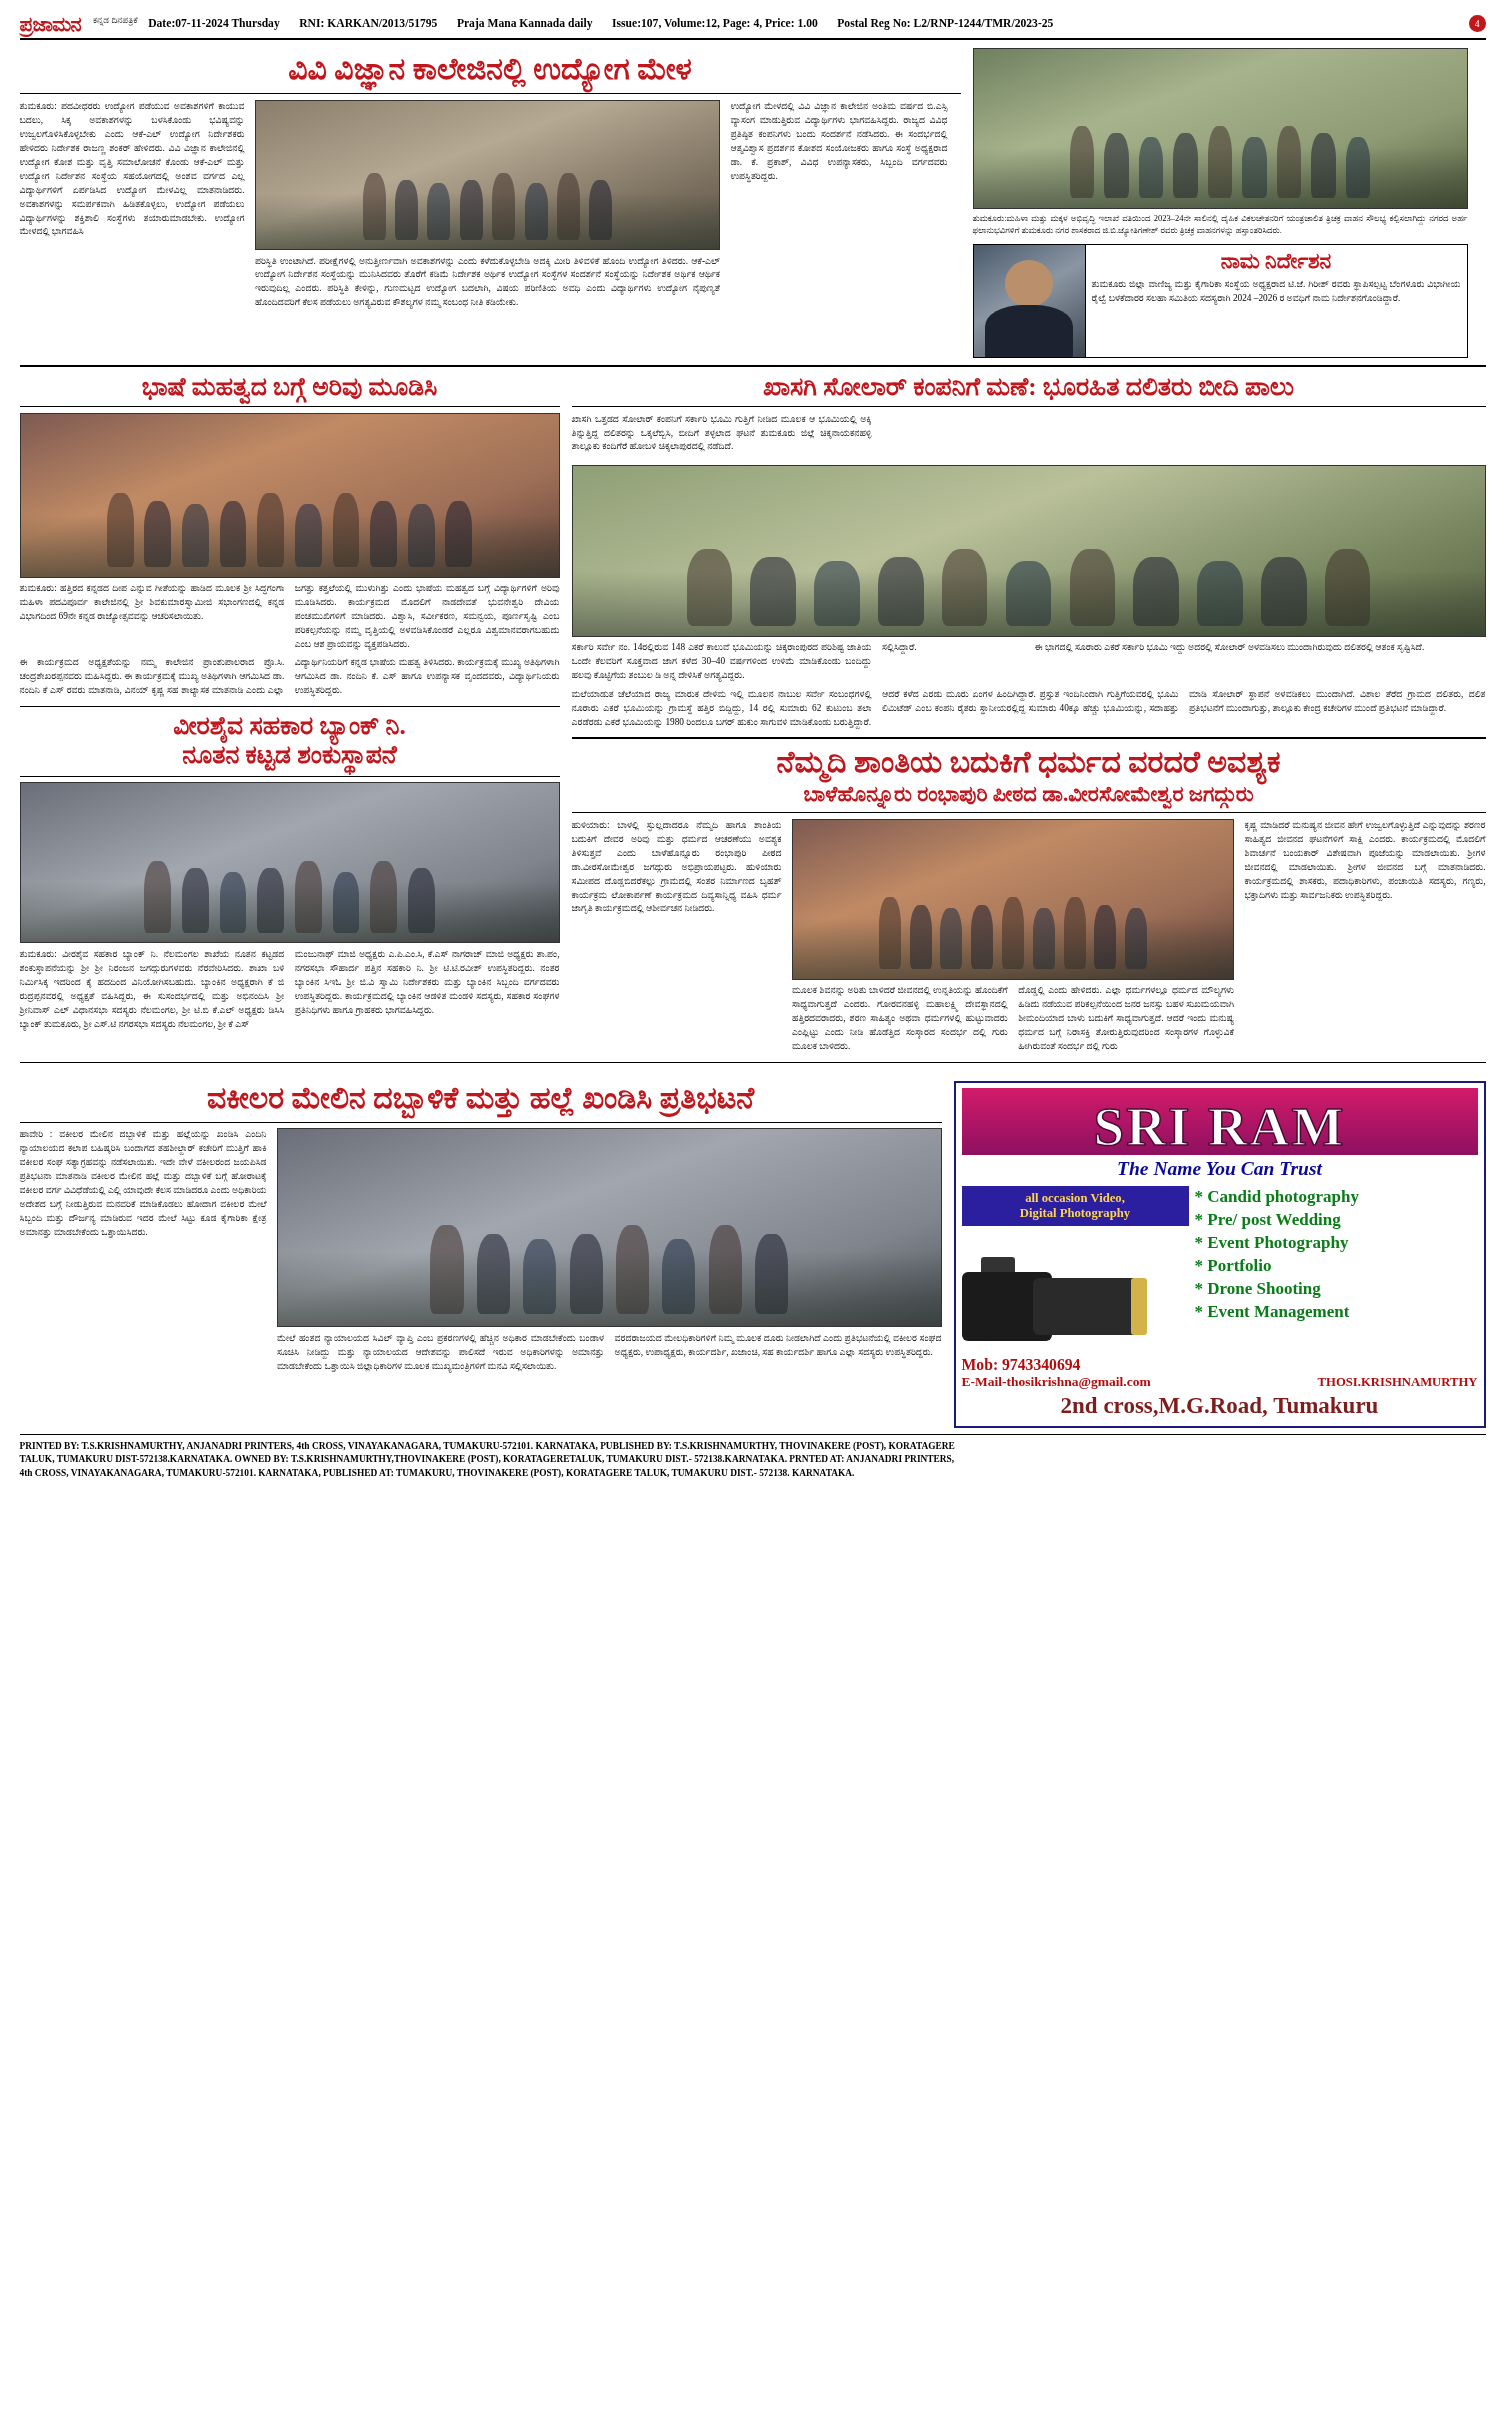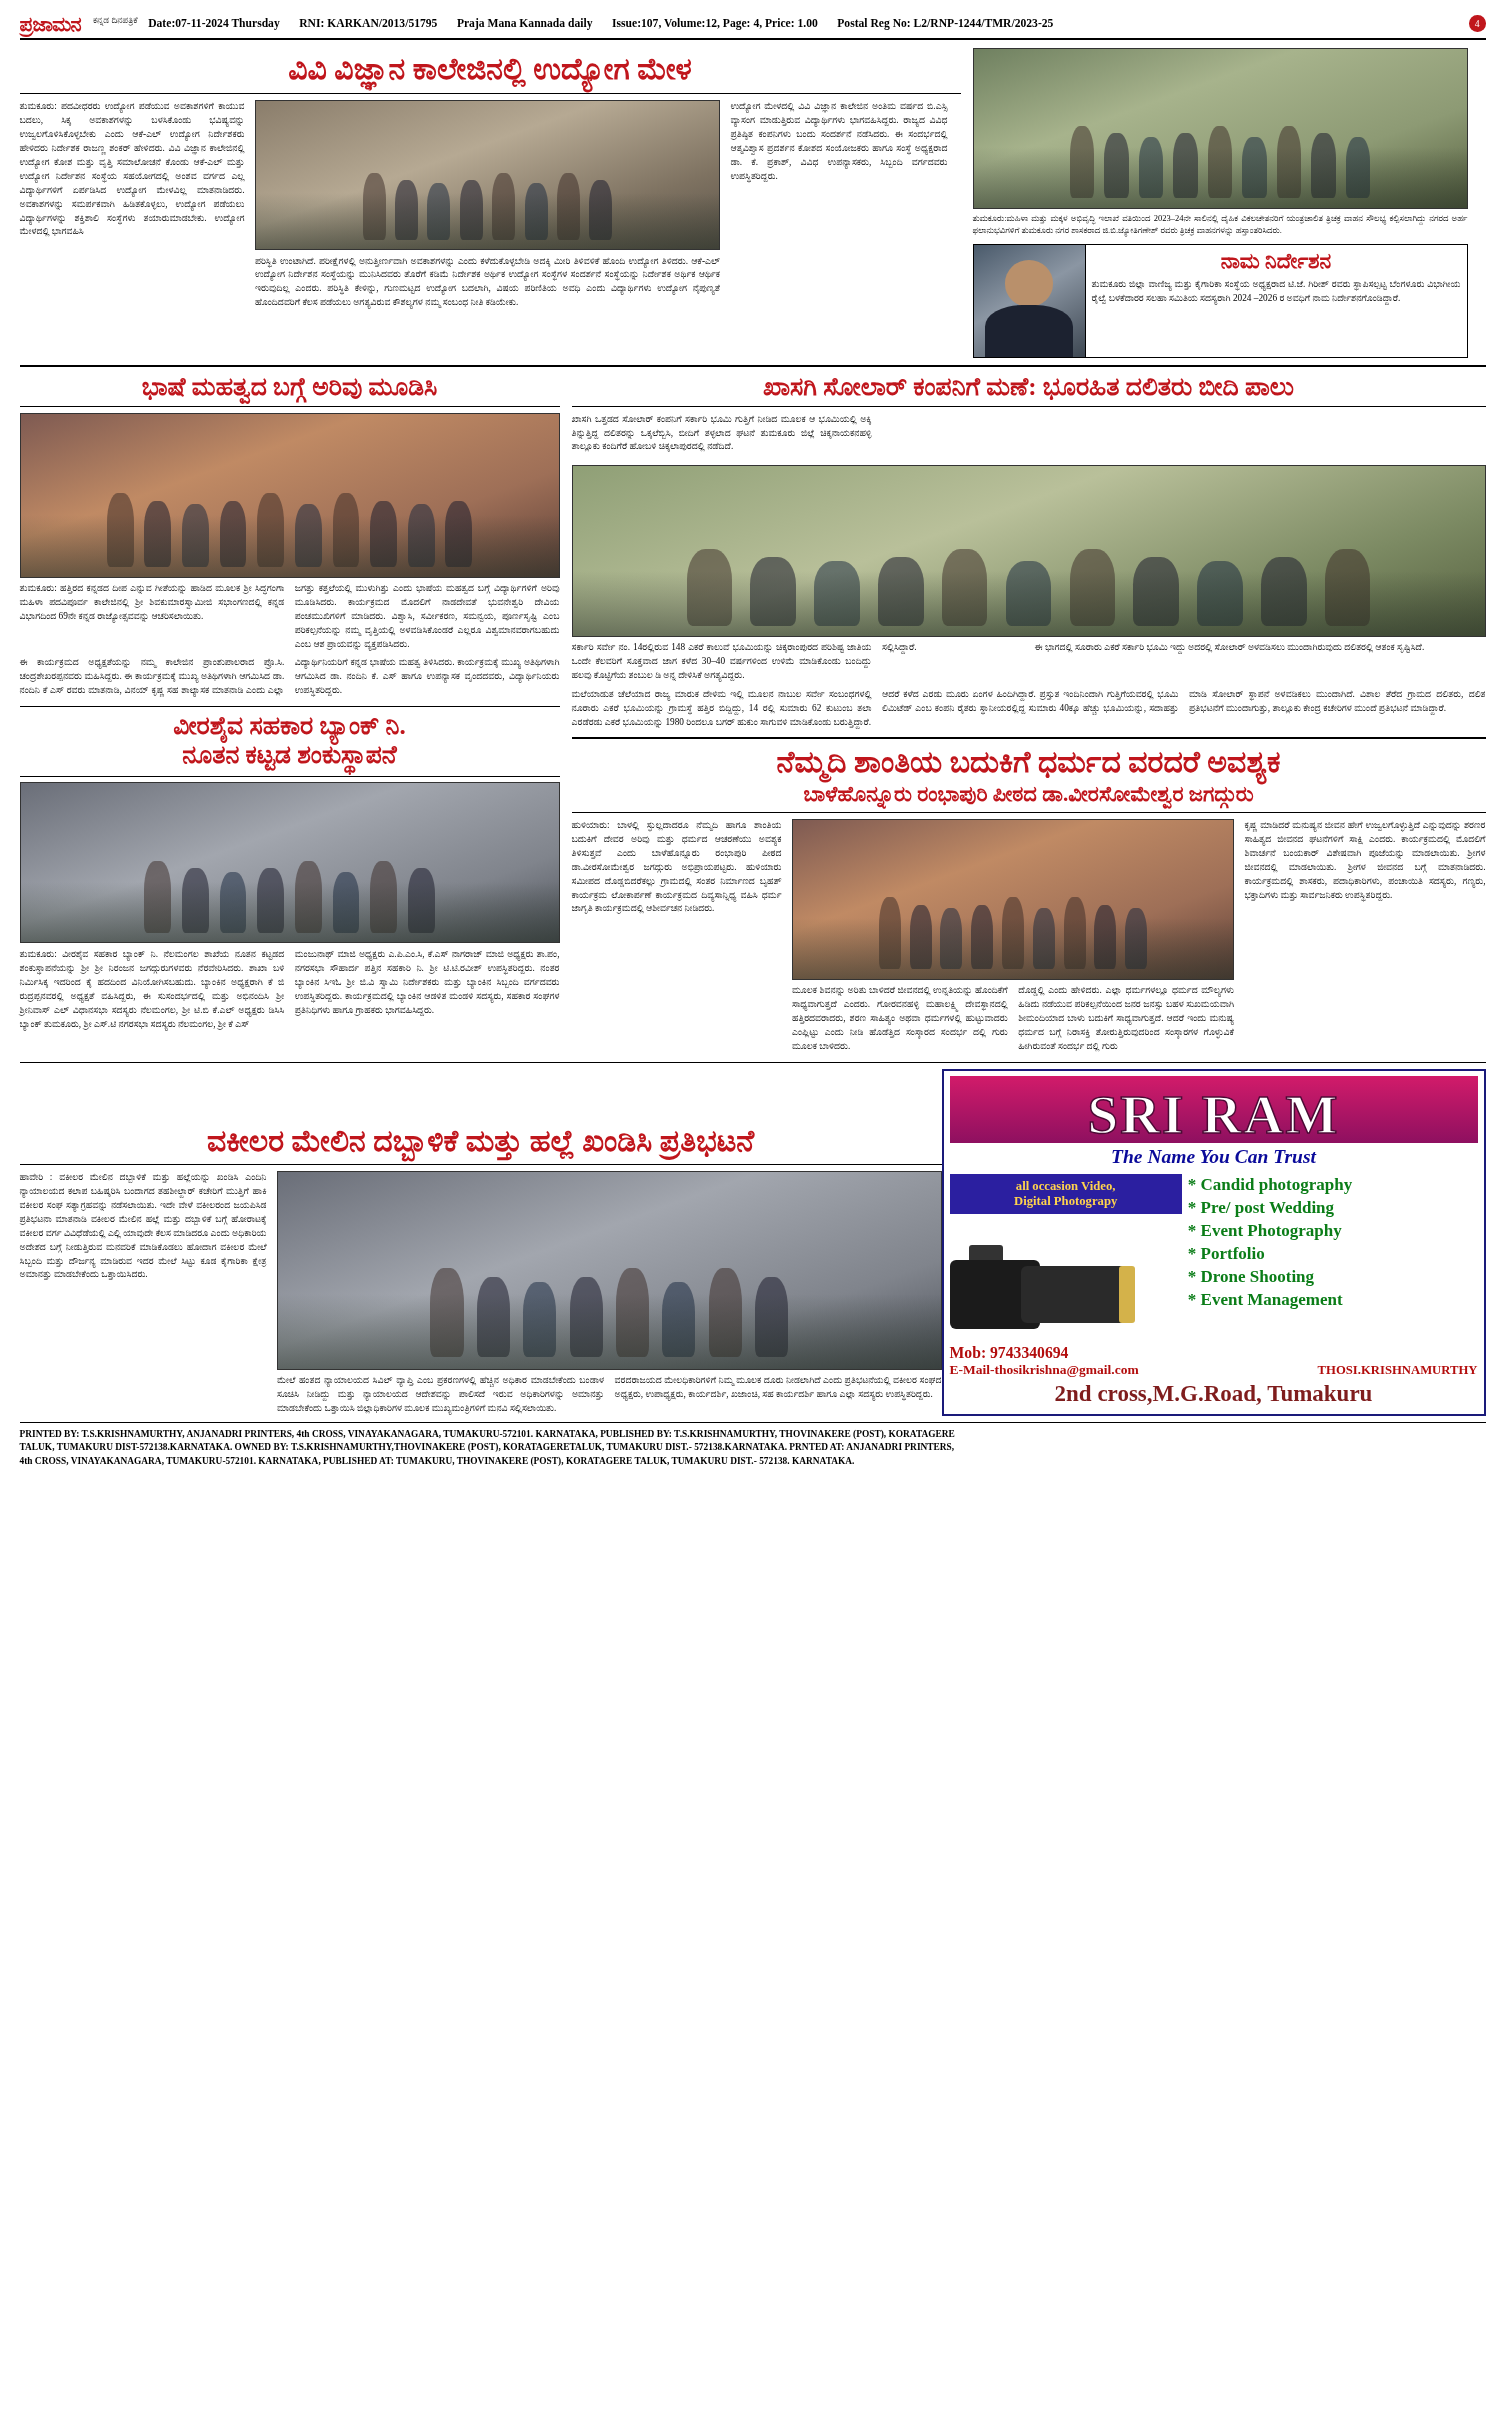--- a/index.html
+++ b/index.html
@@ -375,21 +375,21 @@
             <div style="flex:1;" class="body-text">ದೊಡ್ಡಲ್ಲಿ ಎಂದು ಹೇಳಿದರು. ಎಲ್ಲಾ ಧರ್ಮಗಳಲ್ಲೂ ಧರ್ಮದ ಮೌಲ್ಯಗಳು ಹಿಡಿದು ನಡೆಯುವ ಪರಿಕಲ್ಪನೆಯಿಂದ ಜನರ ಜನಸ್ಸು ಬಹಳ ಸುಖಮಯವಾಗಿ ಶೀಮಂದಿಯಾದ ಬಾಳು ಬದುಕಿಗೆ ಸಾಧ್ಯವಾಗುತ್ತದೆ. ಆದರೆ ಇಂದು ಮನುಷ್ಯ ಧರ್ಮದ ಬಗ್ಗೆ ನಿರಾಸಕ್ತಿ ತೋರುತ್ತಿರುವುದರಿಂದ ಸಂಸ್ಕಾರಗಳ ಗೊಳ್ಳುವಿಕೆ ಹೀಗಿರುವಂತೆ ಸಂದರ್ಭ ದಲ್ಲಿ ಗುರು</div>
           </div>
         </div>
         <div style="flex:1;" class="body-text">ಕೃಷ್ಣ ಮಾಡಿದರೆ ಮನುಷ್ಯನ ಜೀವನ ಹೇಗೆ ಉಜ್ವಲಗೊಳ್ಳುತ್ತಿದೆ ಎನ್ನುವುದನ್ನು ಶರಣರ ಸಾಹಿತ್ಯದ ಜೀವನದ ಘಟನೆಗಳಿಗೆ ಸಾಕ್ಷಿ ಎಂದರು. ಕಾರ್ಯಕ್ರಮದಲ್ಲಿ ಮೊದಲಿಗೆ ಶಿವಾರ್ಚನೆ ಬಂಯಕಾರ್ ವಿಶೇಷವಾಗಿ ಪೂಜೆಯನ್ನು ಮಾಡಲಾಯಿತು. ಶ್ರೀಗಳ ಜೀವನದಲ್ಲಿ ಮಾಡಲಾಯಿತು. ಶ್ರೀಗಳ ಜೀವನದ ಬಗ್ಗೆ ಮಾತನಾಡಿದರು. ಕಾರ್ಯಕ್ರಮದಲ್ಲಿ ಶಾಸಕರು, ಪದಾಧಿಕಾರಿಗಳು, ಪಂಚಾಯಿತಿ ಸದಸ್ಯರು, ಗಣ್ಯರು, ಭಕ್ತಾದಿಗಳು ಮತ್ತು ಸಾರ್ವಜನಿಕರು ಉಪಸ್ಥಿತರಿದ್ದರು.</div>
       </div>
     </div>
   </div>
 
   <div class="sep" style="margin-top:7.5px;"></div>
 
-  <div style="display:flex; margin-top:6px;align-items:flex-end;">
+  <div style="display:flex; gap:12px; margin-top:18px;">
 
     <div style="width:922px;">
       <div class="headline h-xl">ವಕೀಲರ ಮೇಲಿನ ದಬ್ಬಾಳಿಕೆ ಮತ್ತು ಹಲ್ಲೆ ಖಂಡಿಸಿ ಪ್ರತಿಭಟನೆ</div>
       <div class="thin-sep" style="margin:6px 0;"></div>
       <div style="display:flex; gap:10.5px;">
         <div style="width:247px;" class="body-text">ಹಾವೇರಿ : ವಕೀಲರ ಮೇಲಿನ ದಬ್ಬಾಳಿಕೆ ಮತ್ತು ಹಲ್ಲೆಯನ್ನು ಖಂಡಿಸಿ ಎಂದಿನಿ ನ್ಯಾಯಾಲಯದ ಕಲಾಪ ಬಹಿಷ್ಕರಿಸಿ ಬಂದಾಗದ ತಹಶೀಲ್ದಾರ್ ಕಚೇರಿಗೆ ಮುತ್ತಿಗೆ ಹಾಕಿ ವಕೀಲರ ಸಂಘ ಸತ್ಯಾಗ್ರಹವನ್ನು ನಡೆಸಲಾಯಿತು. ಇದೇ ವೇಳೆ ವಕೀಲರಂದ ಜಯಪಿಸಿಡ ಪ್ರತಿಭಟನಾ ಮಾತನಾಡಿ ವಕೀಲರ ಮೇಲಿನ ಹಲ್ಲೆ ಮತ್ತು ದಬ್ಬಾಳಿಕೆ ಬಗ್ಗೆ ಹೋರಾಟಕ್ಕೆ ವಕೀಲರ ವರ್ಗ ವಿವಿಧೆಡೆಯಲ್ಲಿ ಎಲ್ಲಿ ಯಾವುದೇ ಕೆಲಸ ಮಾಡಿದರೂ ಎಂದು ಅಧಿಕಾರಿಯ ಅದೇಶದ ಬಗ್ಗೆ ನೀಡುತ್ತಿರುವ ಮನವರಿಕೆ ಮಾಡಿಕೊಡಲು ಹೋದಾಗ ವಕೀಲರ ಮೇಲೆ ಸಿಬ್ಬಂದಿ ಮತ್ತು ದೌರ್ಜನ್ಯ ಮಾಡಿರುವ ಇದರ ಮೇಲೆ ಸಿಟ್ಟು ಕೂಡ ಕೈಗಾರಿಕಾ ಕ್ಷೇತ್ರ ಅಮಾನತ್ತು ಮಾಡಬೇಕೆಂದು ಒತ್ತಾಯಿಸಿದರು.</div>
         <div style="flex:1;">
           <div class="photo hall" style="height:199px;">
             <div class="photo-figs">
               <div class="fig"></div>
@@ -411,21 +411,21 @@
     </div>
 
     <div class="ad" style="flex:1; padding:4.5px 6px 7.5px;">
       <div class="ad-title">SRI RAM</div>
       <div class="ad-tag">The Name You Can Trust</div>
 
       <div style="display:flex; gap:6px; align-items:flex-start;">
         <div style="width:44%;">
           <div class="ad-badge" style="width:100%;">
             <div>all occasion Video,</div>
-            <div>Digital Photograpy</div>
+            <div>Digital Photography</div>
           </div>
           <div class="camera" style="margin-top:10.5px;">
             <div class="flash"></div>
             <div class="body"></div>
             <div class="lens"></div>
             <div class="ring"></div>
           </div>
         </div>
         <div class="ad-list" style="flex:1;">
           <div>* Candid photography</div>

